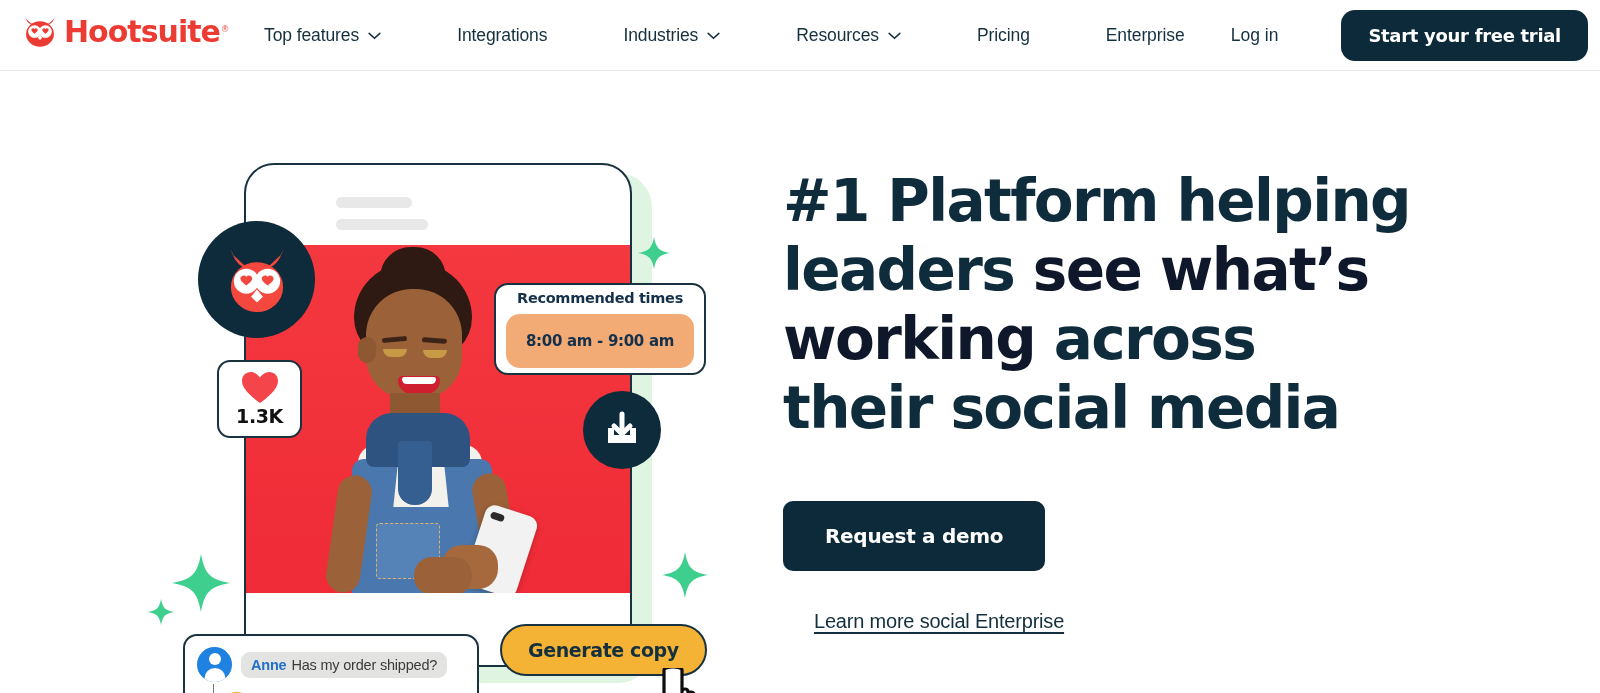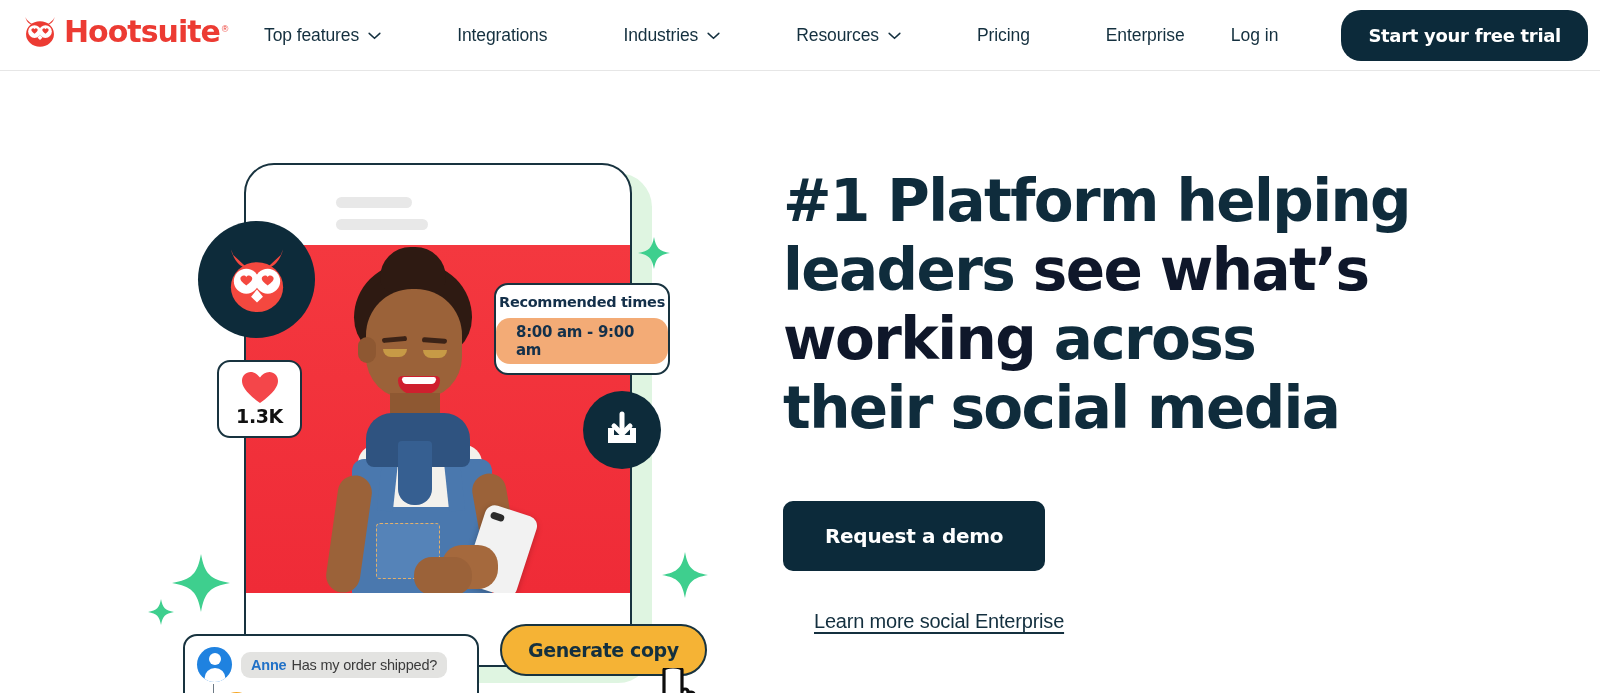--- a/index.html
+++ b/index.html
@@ -50,21 +50,21 @@
     position:absolute; right:12px; top:0; height:71px;
     display:flex; align-items:center; gap:0;
   }
   .login-link {
     font-size:17.5px; color:#14303f; margin-right:63px;
     cursor:pointer; white-space:nowrap; text-decoration:none;
   }
   .trial-btn {
     background:#0c2a3a; color:#ffffff;
     font-size:18px; font-weight:700;
-    padding:15px 27px; border-radius:20px;
+    padding:15px 27px; border-radius:14px;
     border:none; cursor:pointer; white-space:nowrap;
     font-family:"DejaVu Sans", sans-serif; letter-spacing:-0.3px;text-align:right;
   }
 
   
   .hero { position:relative; width:100%; height:622px; }
 
   
   .hero-copy { position:absolute; left:783px; top:96px; width:700px; }
   .headline {
@@ -176,29 +176,29 @@
     width:85px; height:78px; background:#ffffff;
     border:2px solid #18333f; border-radius:13px;
     display:flex; flex-direction:column; align-items:center; justify-content:center;
     gap:1px;
   }
   .likes-heart { width:36px; height:32px; display:block; }
   .likes-count { font-family:"DejaVu Sans", sans-serif; font-size:19px; font-weight:700; color:#111; letter-spacing:-0.4px; }
 
   .rec-card {
     position:absolute; left:494px; top:212px;
-    width:176px; height:92px; background:#ffffff;
+    width:212px; height:92px; background:#ffffff;
     border:2px solid #18333f; border-radius:14px;
     display:flex; flex-direction:column; align-items:center; justify-content:center;
     gap:8px;
   }
   .rec-title { font-family:"DejaVu Sans", sans-serif; font-size:14.5px; font-weight:700; color:#14304a; letter-spacing:-0.3px; }
   .rec-pill {
     background:#f3ab76; border-radius:14px;
-    padding:5px 20px;
+    padding:18px 20px;
     font-family:"DejaVu Sans", sans-serif; font-size:15px; font-weight:700;
     color:#14304a; letter-spacing:-0.3px;
   }
 
   .save-badge {
     position:absolute; left:583px; top:320px;
     width:78px; height:78px; border-radius:50%;
     background:#0d2b3a; display:flex; align-items:center; justify-content:center;
   }
   .save-badge svg { width:38px; height:38px; display:block; }

